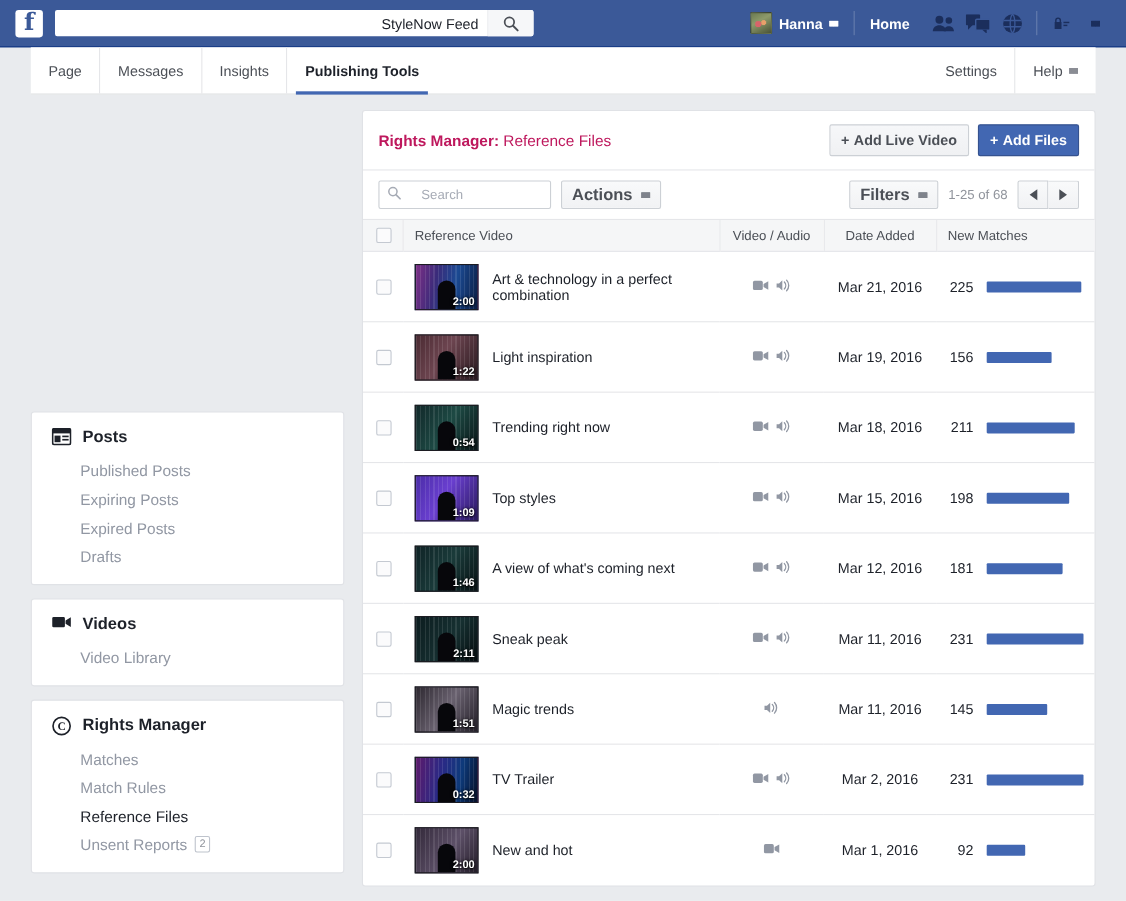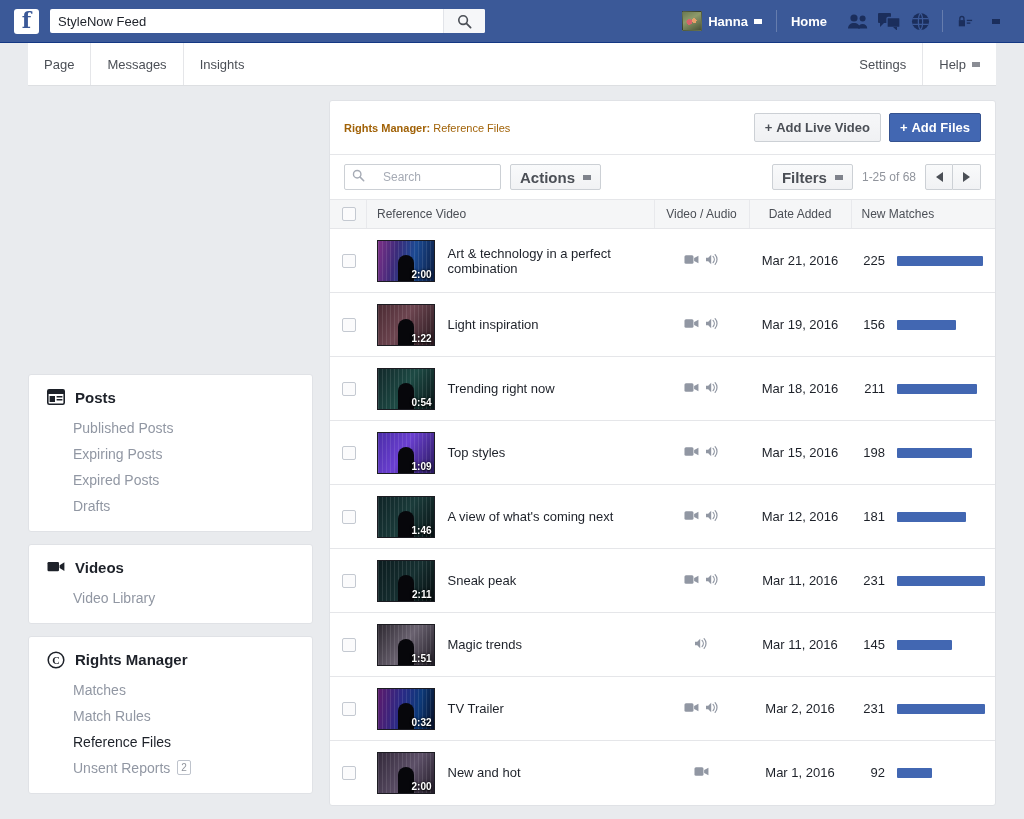--- a/index.html
+++ b/index.html
@@ -48,20 +48,21 @@
     align-items: center;
     flex: none;
   }
   .searchwrap .sval {
     flex: 1;
     padding: 0 8px;
     font-size: 13px;
     color: #1d2129;
     white-space: nowrap;
     overflow: hidden;
+    text-align: right;
   }
   .search-btn {
     width: 42px; height: 24px;
     background: #f6f7f9;
     border-left: 1px solid #e2e4e9;
     border-radius: 0 2px 2px 0;
     display: flex; align-items: center; justify-content: center;
     flex: none;
   }
 
@@ -221,21 +222,21 @@
     border-radius: 3px;
     min-height: 680px;
   }
   .main-head {
     display: flex;
     align-items: center;
     padding: 12px 14px;
     border-bottom: 1px solid #e5e6e9;
     gap: 10px;
   }
-  .main-title { font-size: 11px; color: #a16207; }
+  .main-title { font-size: 14px; color: #be185d; }
   .main-title b { font-weight: bold; }
   .head-actions { margin-left: auto; display: flex; gap: 8px; }
   .btn {
     font-size: 13px;
     font-weight: bold;
     border-radius: 2px;
     padding: 6px 10px;
     border: 1px solid #ccd0d5;
     background: linear-gradient(#f6f7f9, #f0f1f3);
     color: #4b4f56;
@@ -449,20 +450,23 @@
 
 <div class="tabshell">
   <div class="tab">
     <span>Page</span>
   </div>
   <div class="tab">
     <span>Messages</span>
   </div>
   <div class="tab">
     <span>Insights</span>
+  </div>
+  <div class="tab active">
+    <span>Publishing Tools</span>
   </div>
 
   <div class="tabs-right">
     <div class="tab">
       <span>Settings</span>
     </div>
     <div class="tab">
       <span>Help</span>
       <span class="caret" style="color:#8a8d94"></span>
     </div>

